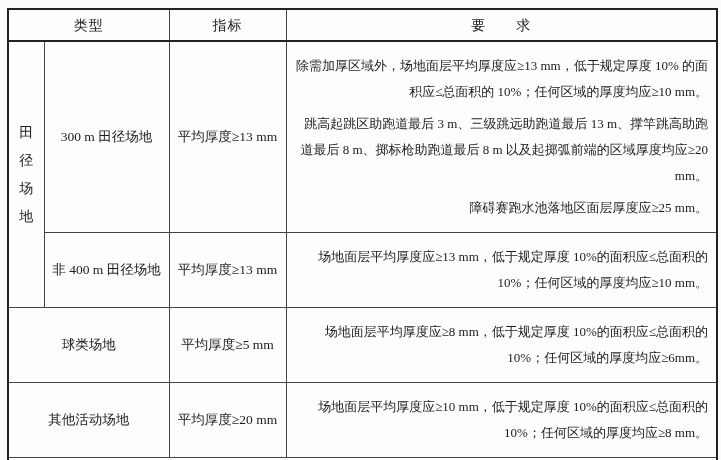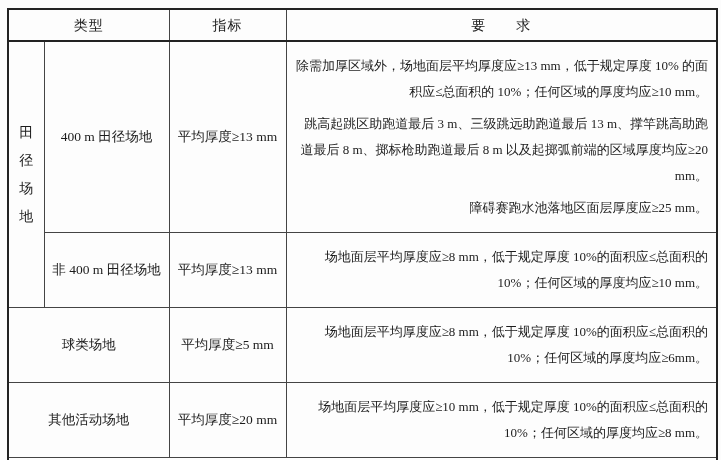--- a/index.html
+++ b/index.html
@@ -86,34 +86,34 @@
       <tr class="r-head">
         <td colspan="2">类型</td>
         <td>指标</td>
         <td>要　　求</td>
       </tr>
 
       <tr class="r1">
         <td rowspan="2" class="group-cell">
           <div class="vtext">田径场地</div>
         </td>
-        <td>400 m 田径场地</td>
+        <td>300 m 田径场地</td>
         <td>平均厚度≥13 mm</td>
         <td class="req">
           <p>除需加厚区域外，场地面层平均厚度应≥13 mm，低于规定厚度 10% 的面积应≤总面积的 10%；任何区域的厚度均应≥10 mm。</p>
           <p>跳高起跳区助跑道最后 3 m、三级跳远助跑道最后 13 m、撑竿跳高助跑道最后 8 m、掷标枪助跑道最后 8 m 以及起掷弧前端的区域厚度均应≥20 mm。</p>
           <p>障碍赛跑水池落地区面层厚度应≥25 mm。</p>
         </td>
       </tr>
 
       <tr class="r2">
         <td>非 400 m 田径场地</td>
         <td>平均厚度≥13 mm</td>
         <td class="req">
-          <p>场地面层平均厚度应≥8 mm，低于规定厚度 10%的面积应≤总面积的 10%；任何区域的厚度均应≥10 mm。</p>
+          <p>场地面层平均厚度应≥13 mm，低于规定厚度 10%的面积应≤总面积的 10%；任何区域的厚度均应≥10 mm。</p>
         </td>
       </tr>
 
       <tr class="r3">
         <td colspan="2">球类场地</td>
         <td>平均厚度≥5 mm</td>
         <td class="req">
           <p>场地面层平均厚度应≥8 mm，低于规定厚度 10%的面积应≤总面积的 10%；任何区域的厚度均应≥6mm。</p>
         </td>
       </tr>

